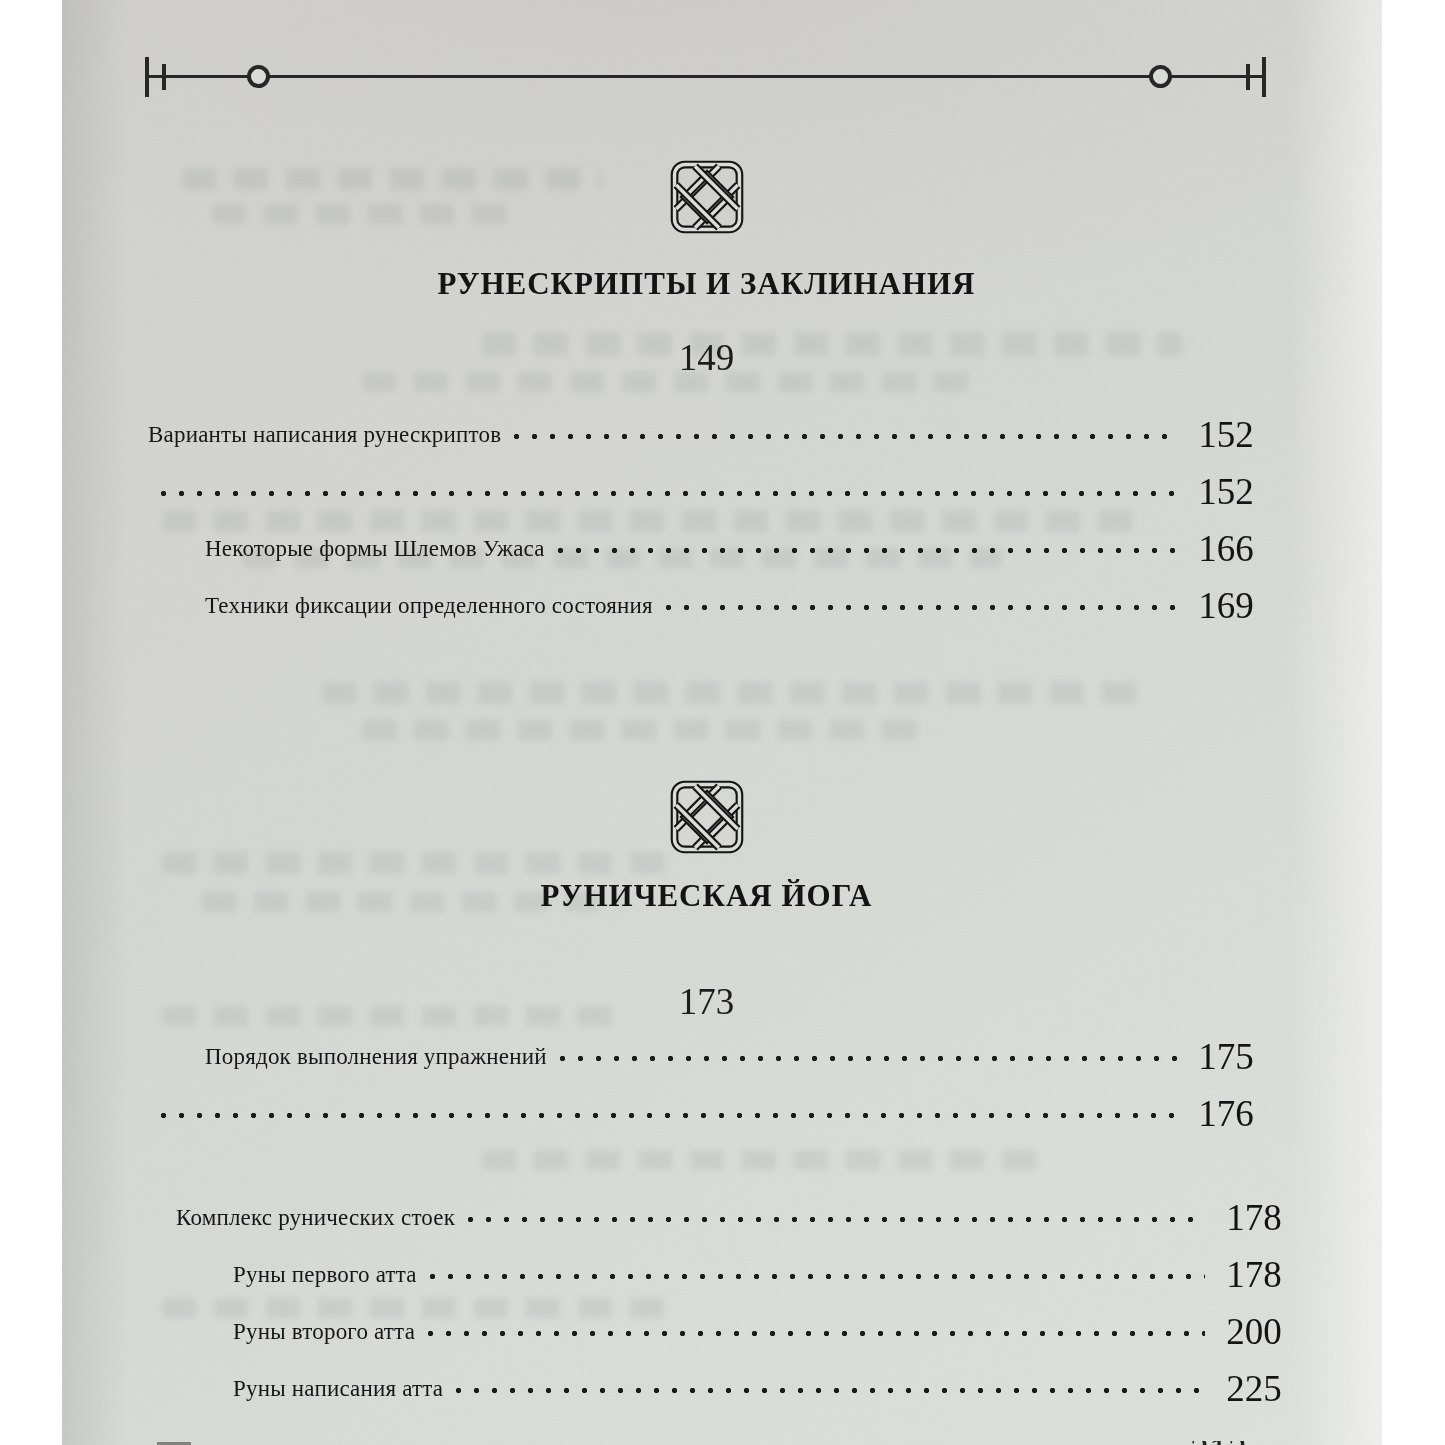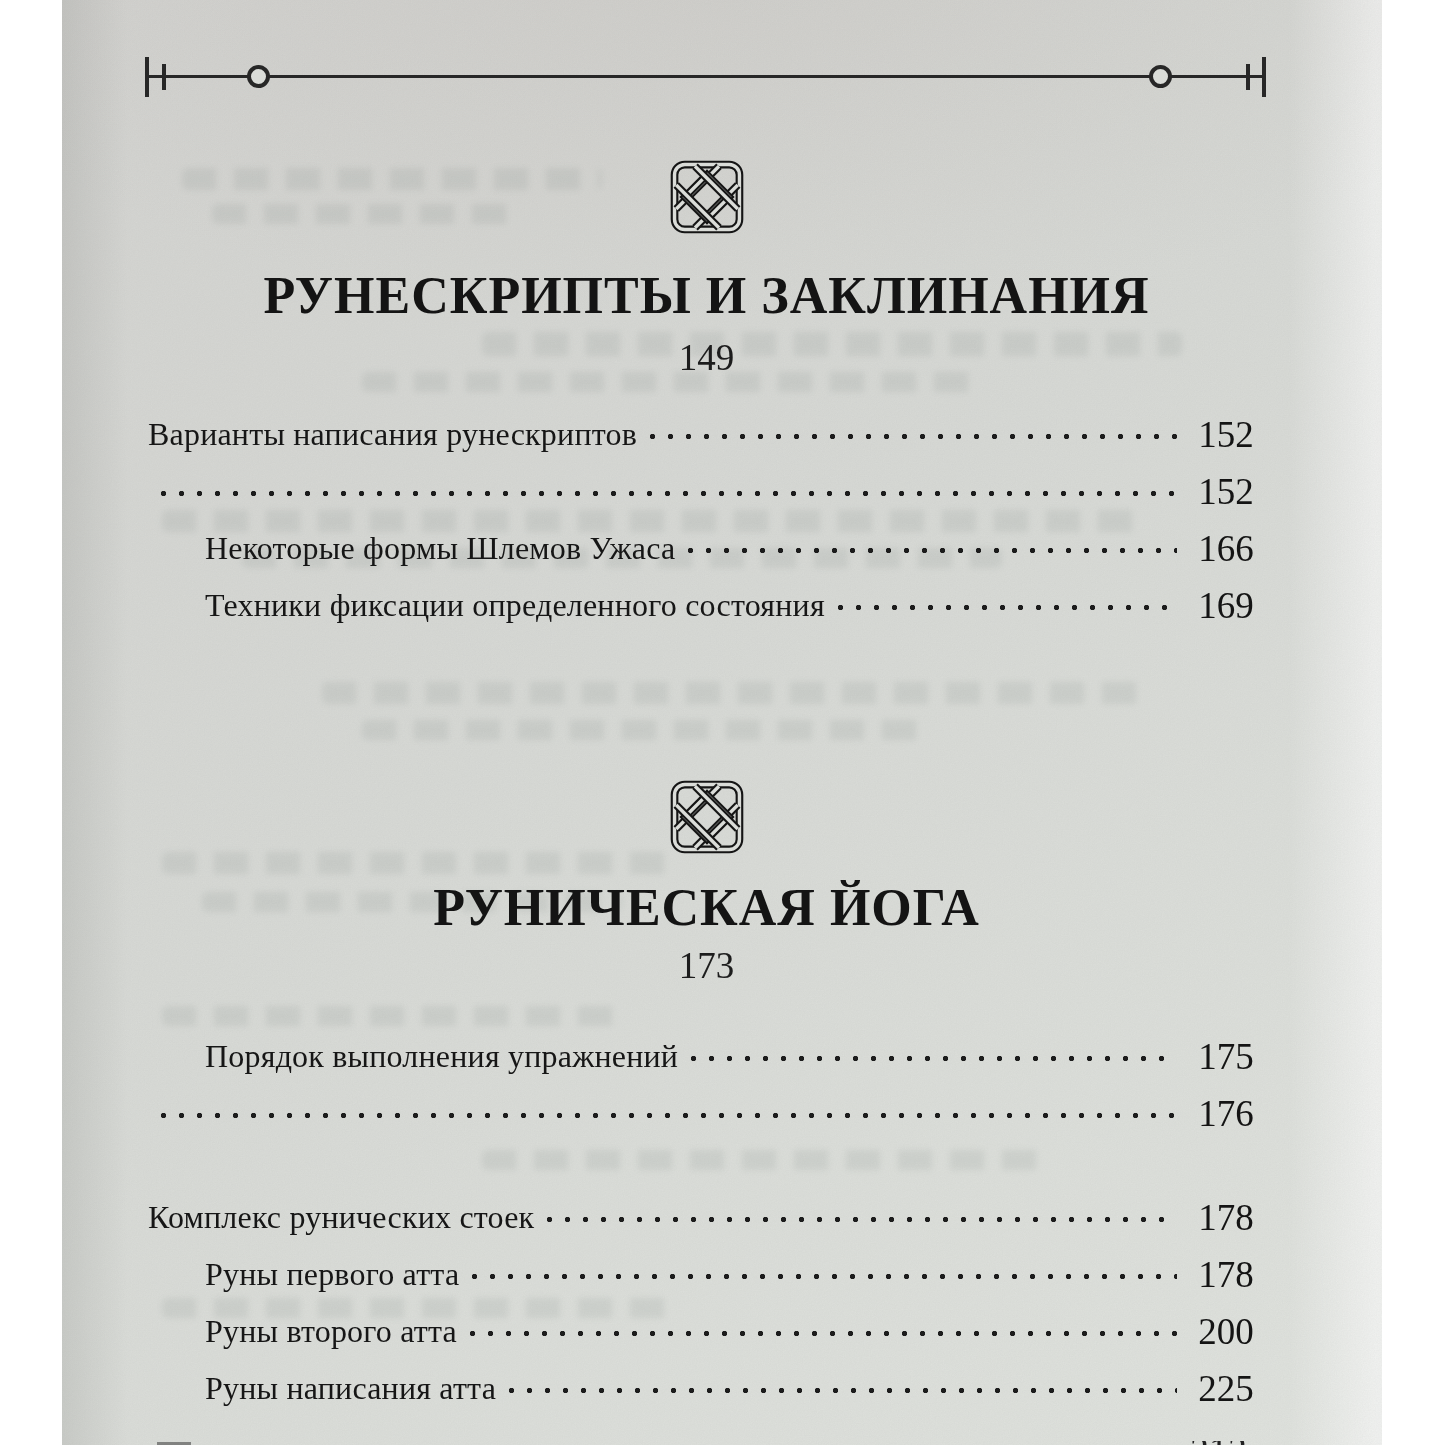--- a/index.html
+++ b/index.html
@@ -28,32 +28,32 @@
   .rule-circle{
     position:absolute;width:15px;height:15px;border:4px solid #272727;border-radius:50%;
     background:#dadcd8;
   }
   
   .content{position:absolute;left:86px;top:0;width:1117px;height:1445px;}
   .ornament{position:absolute;left:0;width:100%;text-align:center;}
   .ornament svg{display:inline-block;}
   .section-title{
     position:absolute;left:0;width:100%;text-align:center;
-    font-weight:bold;font-size:52px;letter-spacing:1px;color:#141414;
+    font-weight:bold;font-size:31px;letter-spacing:1px;color:#141414;
     white-space:nowrap;
   }
   .section-page{
     position:absolute;left:0;width:100%;text-align:center;
     font-size:37px;color:#1d1d1d;
   }
   
   .toc-block{position:absolute;left:0;width:100%;}
   .row{display:flex;height:57px;}
   .row .lbl{
-    font-size:32px;line-height:57px;white-space:nowrap;color:#161616;
+    font-size:23px;line-height:57px;white-space:nowrap;color:#161616;
     letter-spacing:0.2px;
   }
   .row.lvl1 .lbl{padding-left:57px;}
   .row .leader{
     flex:1;align-self:flex-end;height:7px;margin:0 10px 23px 12px;
     background-image:radial-gradient(circle at 3.5px 3.5px,#1c1c1c 2.4px,rgba(0,0,0,0) 3px);
     background-size:18px 7px;background-repeat:repeat-x;background-position:left center;
   }
   .row .pg{
     min-width:78px;text-align:center;font-size:37px;line-height:57px;color:#141414;
@@ -168,35 +168,35 @@
           <path d="M48 22 L74 48 L48 74 L22 48 Z" stroke="#dadcd8" stroke-width="4"></path>
           <path d="M12 34 L62 84" stroke="#151515" stroke-width="9"></path>
           <path d="M12 34 L62 84" stroke="#dadcd8" stroke-width="4"></path>
           <path d="M34 12 L84 62" stroke="#151515" stroke-width="9"></path>
           <path d="M34 12 L84 62" stroke="#dadcd8" stroke-width="4"></path>
         </g>
       </svg>
     </div>
 
     <div class="section-title" style="top:878px;">РУНИЧЕСКАЯ ЙОГА</div>
-    <div class="section-page" style="top:944px;">173</div>
+    <div class="section-page" style="top:980px;">173</div>
 
     <div class="toc-block" style="top:1028px;">
       <div class="row lvl1">
         <span class="lbl">Порядок выполнения упражнений</span>
         <span class="leader"></span>
         <span class="pg">175</span>
       </div>
       <div class="row lvl1">
         <span class="leader"></span>
         <span class="pg">176</span>
       </div>
     </div>
 
-    <div class="toc-block" style="top:1189px;">
+    <div class="toc-block" style="top:1189px;margin-left:28px;">
       <div class="row lvl0">
         <span class="lbl">Комплекс рунических стоек</span>
         <span class="leader"></span>
         <span class="pg">178</span>
       </div>
       <div class="row lvl1">
         <span class="lbl">Руны первого атта</span>
         <span class="leader"></span>
         <span class="pg">178</span>
       </div>

